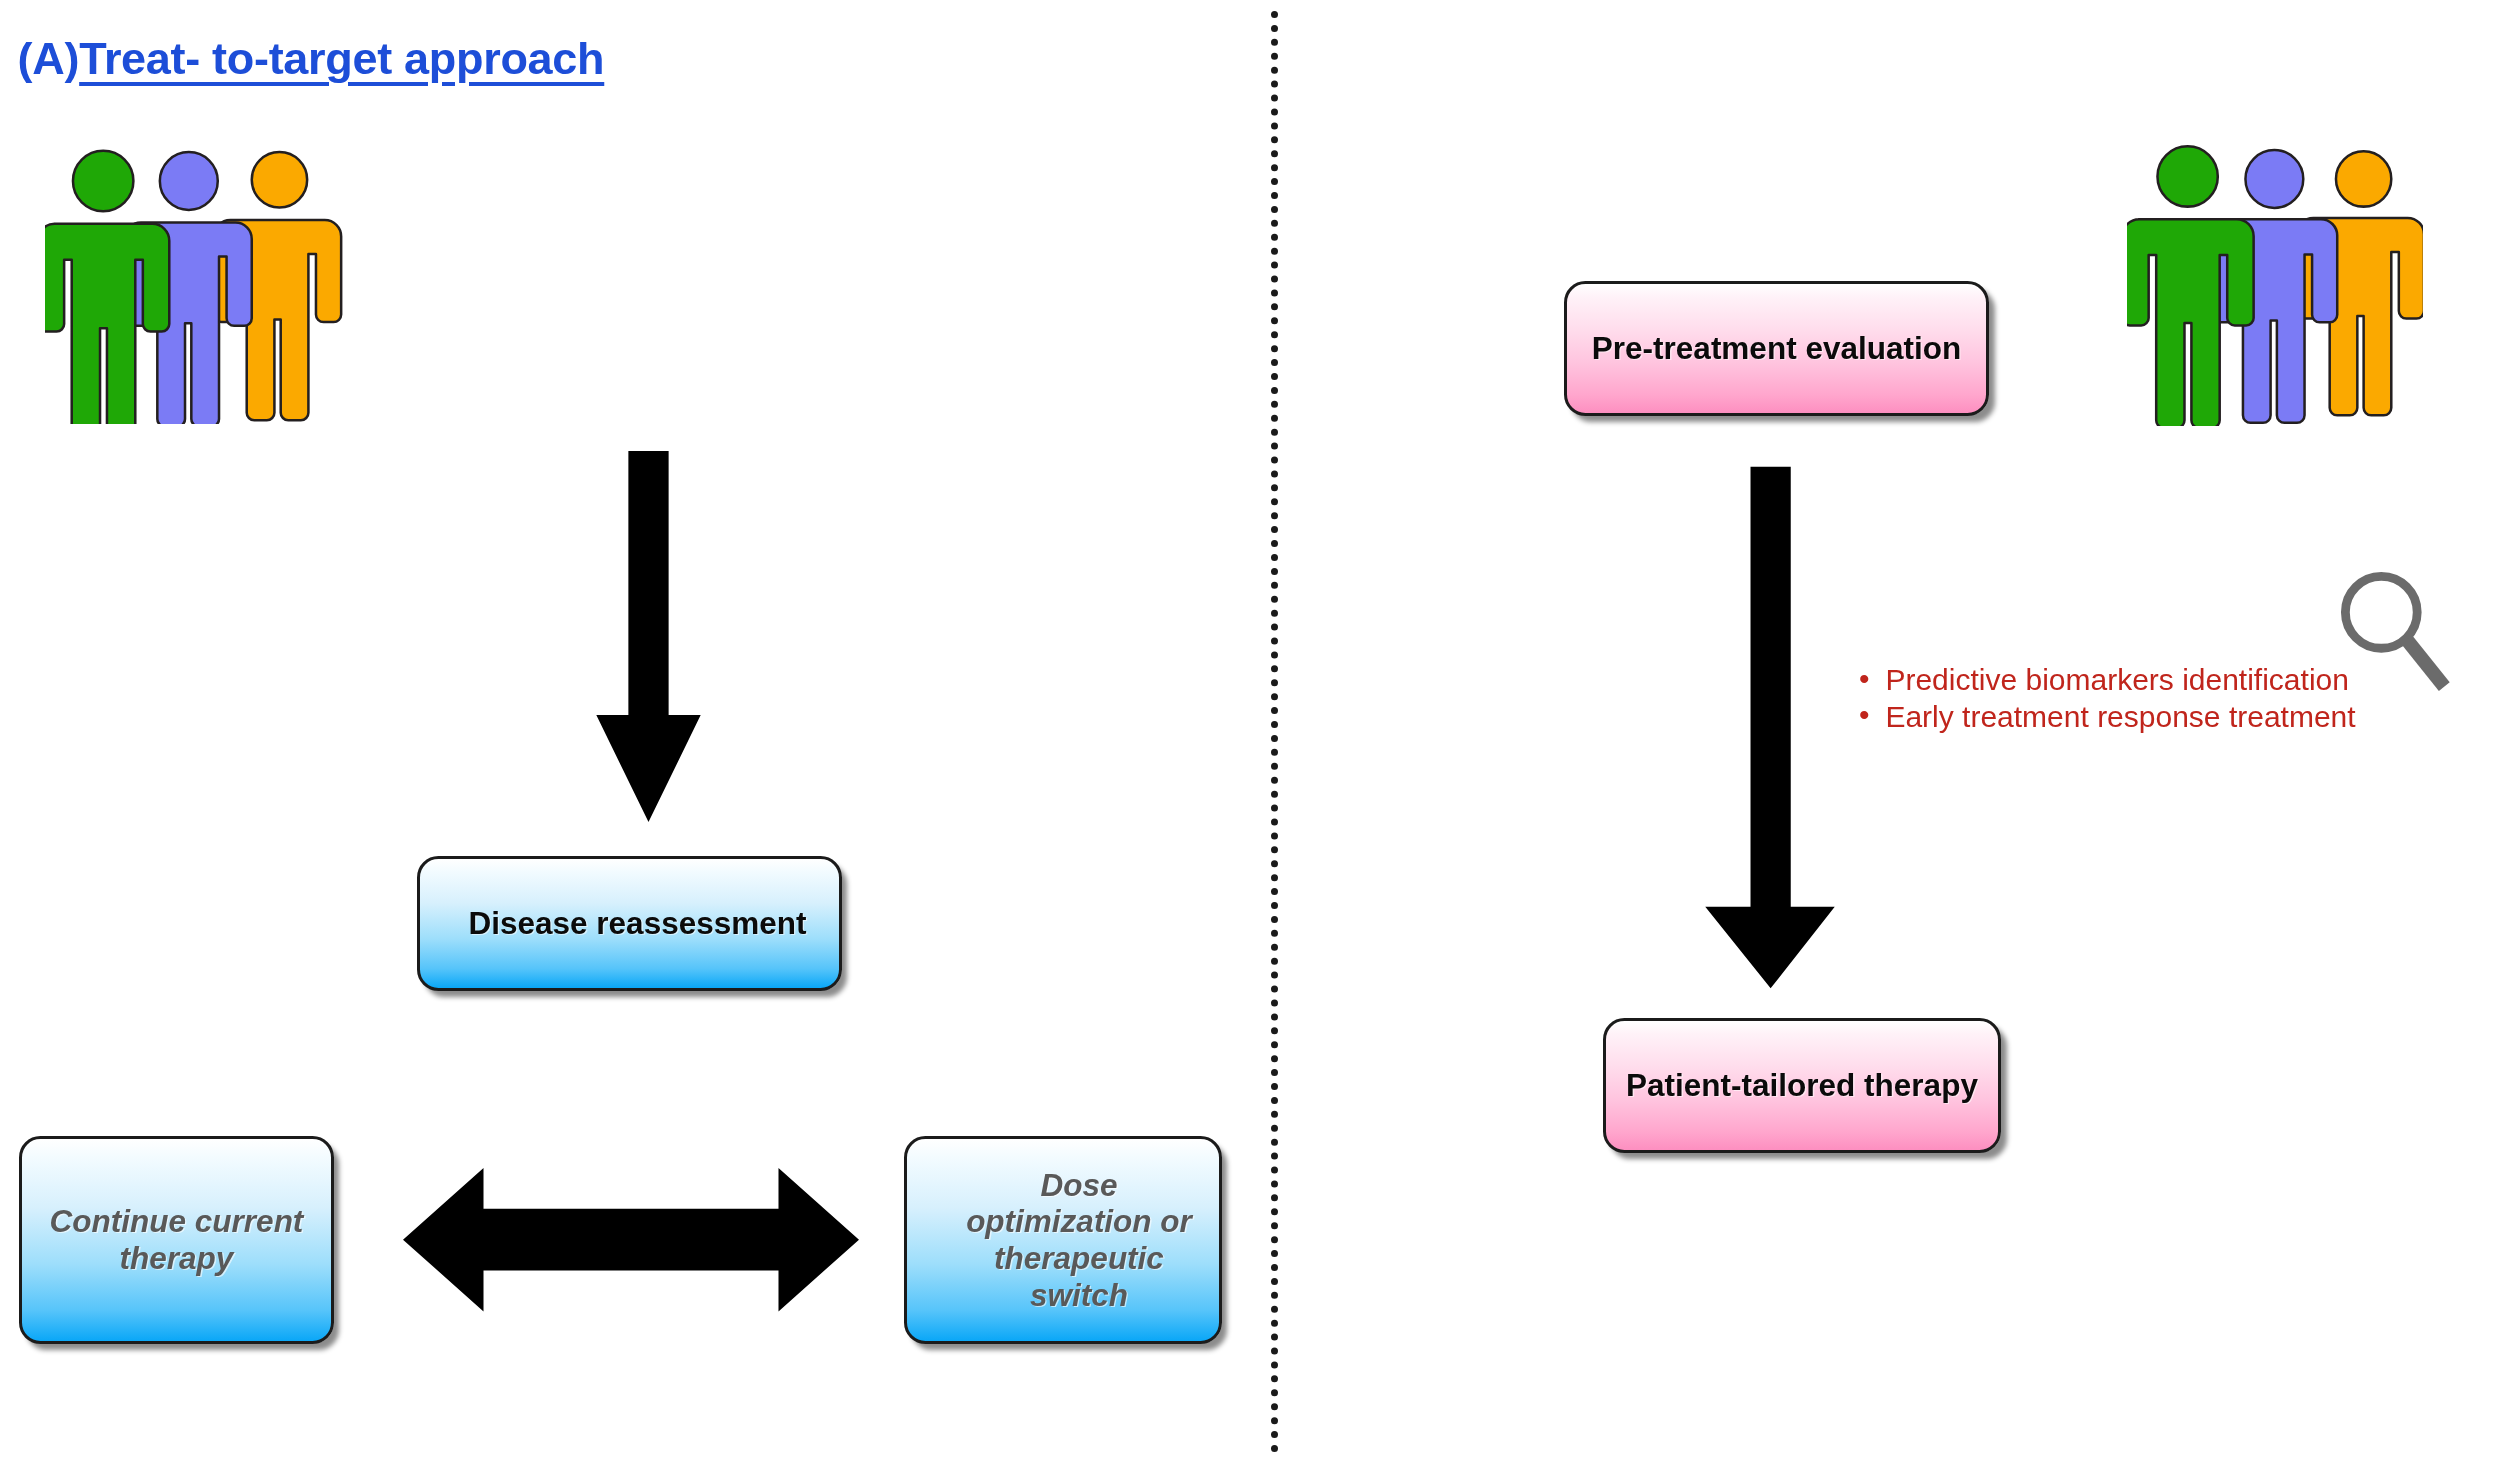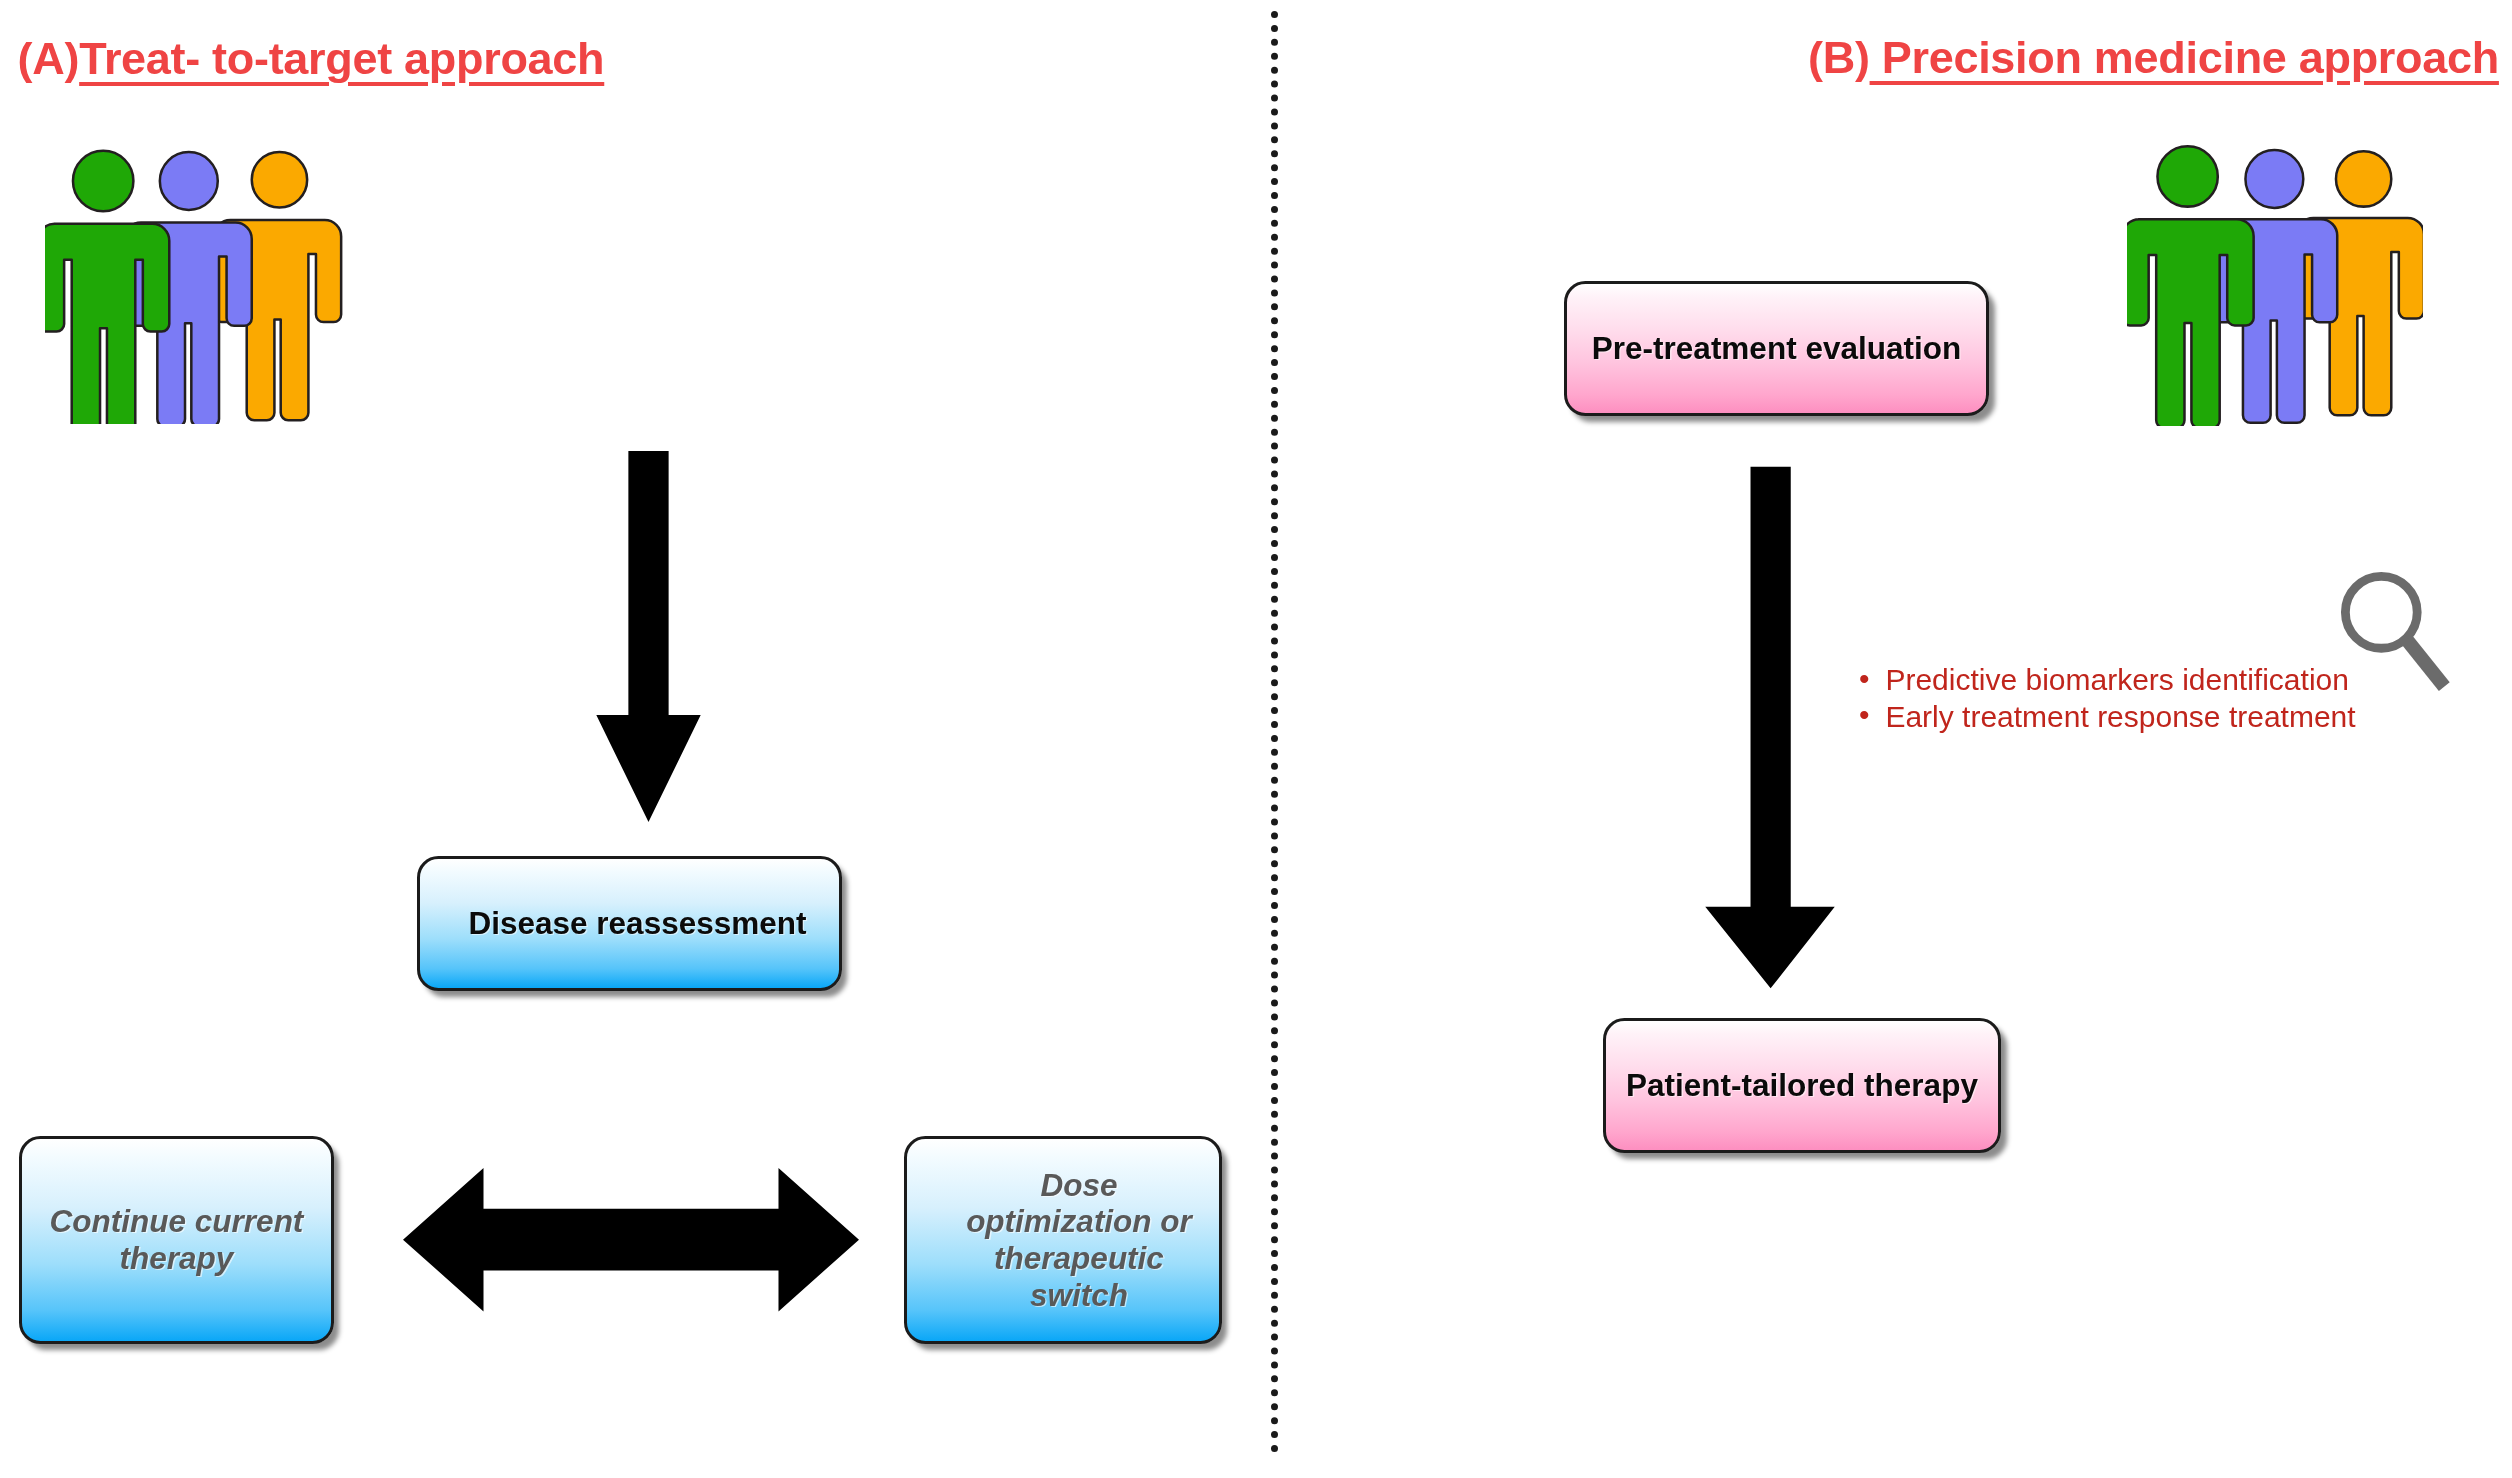--- a/index.html
+++ b/index.html
@@ -18,21 +18,21 @@
     background: #ffffff;
     overflow: hidden;
   }
 
   
   .panel-title {
     position: absolute;
     font-family: "Liberation Sans", sans-serif;
     font-weight: bold;
     font-size: 45px;
-    color: #ef4444;
+    color: #1d4ed8;
     white-space: nowrap;
     letter-spacing: -0.3px;
   }
   .panel-title .prefix {
     text-decoration: none;
   }
   .panel-title .underlined {
     text-decoration: underline;
     text-decoration-thickness: 3.8px;
     text-underline-offset: 7.6px;
@@ -150,23 +150,20 @@
 </style>
 </head>
 <body>
 
 <div id="canvas">
 
   <div class="panel-title" id="title-a">
     <span class="prefix">(A)</span><span class="underlined">Treat- to-target approach</span>
   </div>
 
-  <div class="panel-title" id="title-b">
-    <span class="prefix">(B)</span><span class="underlined"> Precision medicine approach</span>
-  </div>
 
   <div id="divider"></div>
 
   <svg class="people" id="people-a" viewBox="0 0 490 440">
 
     <g>
       <circle cx="372" cy="52" r="44" fill="#fba900" stroke="#231f20" stroke-width="4"></circle>
       <path d="M300 116 h144 a26 26 0 0 1 26 26 v124 a12 12 0 0 1 -12 12 h-16 a12 12 0 0 1 -12 -12 v-96 h-12 v252 a12 12 0 0 1 -12 12 h-20 a12 12 0 0 1 -12 -12 v-148 h-10 v148 a12 12 0 0 1 -12 12 h-20 a12 12 0 0 1 -12 -12 v-252 h-12 v96 a12 12 0 0 1 -12 12 h-16 a12 12 0 0 1 -12 -12 v-124 a26 26 0 0 1 26 -26 z" fill="#fba900" stroke="#231f20" stroke-width="4" stroke-linejoin="round"></path>
     </g>
 

